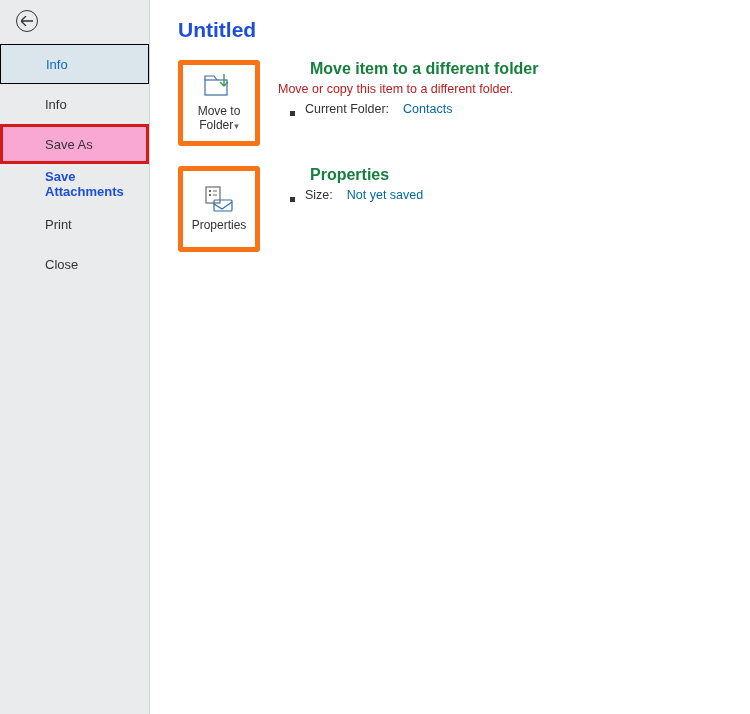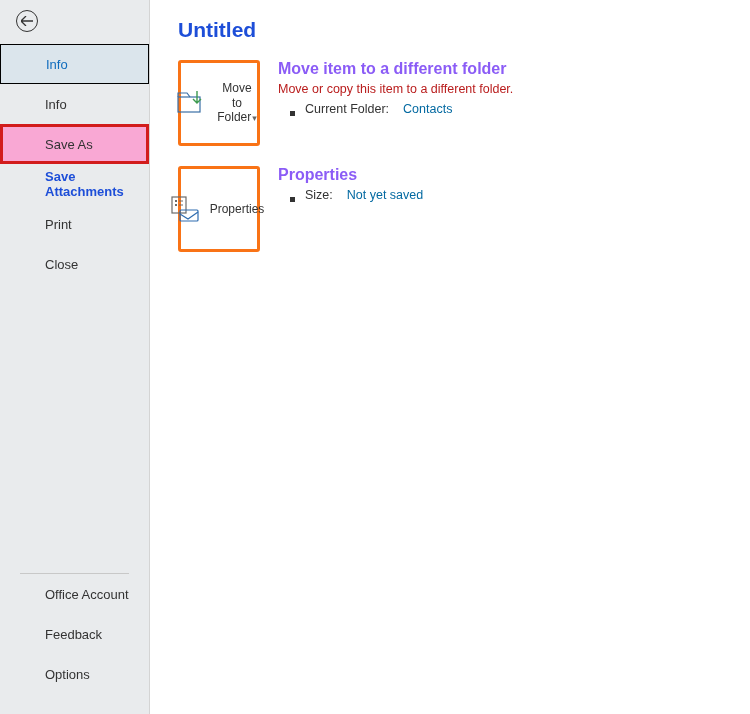--- a/index.html
+++ b/index.html
@@ -55,38 +55,39 @@
   }
   .page-title {
     font-size: 21px;
     font-weight: 600;
     color: #1d4ed8;
     margin-bottom: 18px;
   }
   .section { display: flex; margin-bottom: 20px; }
   .tile {
     width: 82px; height: 86px;
-    border: 3px solid #f97316;
+    border: 5px solid #f97316;
     border-radius: 3px;
-    display: flex; flex-direction: row;
+    display: flex; flex-direction: column;
     align-items: center; justify-content: center;
     gap: 6px;
     font-size: 12px;
     color: #333;
     text-align: center;
     cursor: pointer;
     margin-right: 18px;
     background: #fff;
   }
   .tile-label { line-height: 1.2; padding: 0 4px; }
   .tile-label .chev { font-size: 9px; color: #666; margin-left: 1px; }
   .section-body { flex: 1; padding-top: 0; }
   .section-head {
-    font-size: 16px; font-weight: 600; color: #8b5cf6;
+    font-size: 16px; font-weight: 600; color: #15803d;
     margin-bottom: 4px;
+    margin-left: 32px;
   }
   .section-desc {
     font-size: 12.5px; color: #b91c1c; margin-bottom: 6px;
   }
   .kv-row {
     font-size: 12.5px; color: #333;
     display: flex; align-items: flex-end;
     padding-left: 12px;
   }
   .kv-bullet { width:5px; height:5px; background:#333; margin-right:10px; }
@@ -120,32 +121,20 @@
       <span>Save Attachments</span>
     </div>
     <div class="nav-item">
       <span>Print</span>
     </div>
     <div class="nav-item">
       <span>Close</span>
     </div>
   </div>
 
-  <div class="nav-bottom">
-    <div class="nav-divider"></div>
-    <div class="nav-item">
-      <span>Office Account</span>
-    </div>
-    <div class="nav-item">
-      <span>Feedback</span>
-    </div>
-    <div class="nav-item">
-      <span>Options</span>
-    </div>
-  </div>
 </div>
 
 <div class="content">
   <div class="page-title">Untitled</div>
 
   <div class="section">
     <div class="tile">
       <span>
         <svg width="30" height="24" viewBox="0 0 30 24">
           <rect x="1" y="6" width="22" height="15" fill="none" stroke="#3a6ea5" stroke-width="1.2"></rect>

